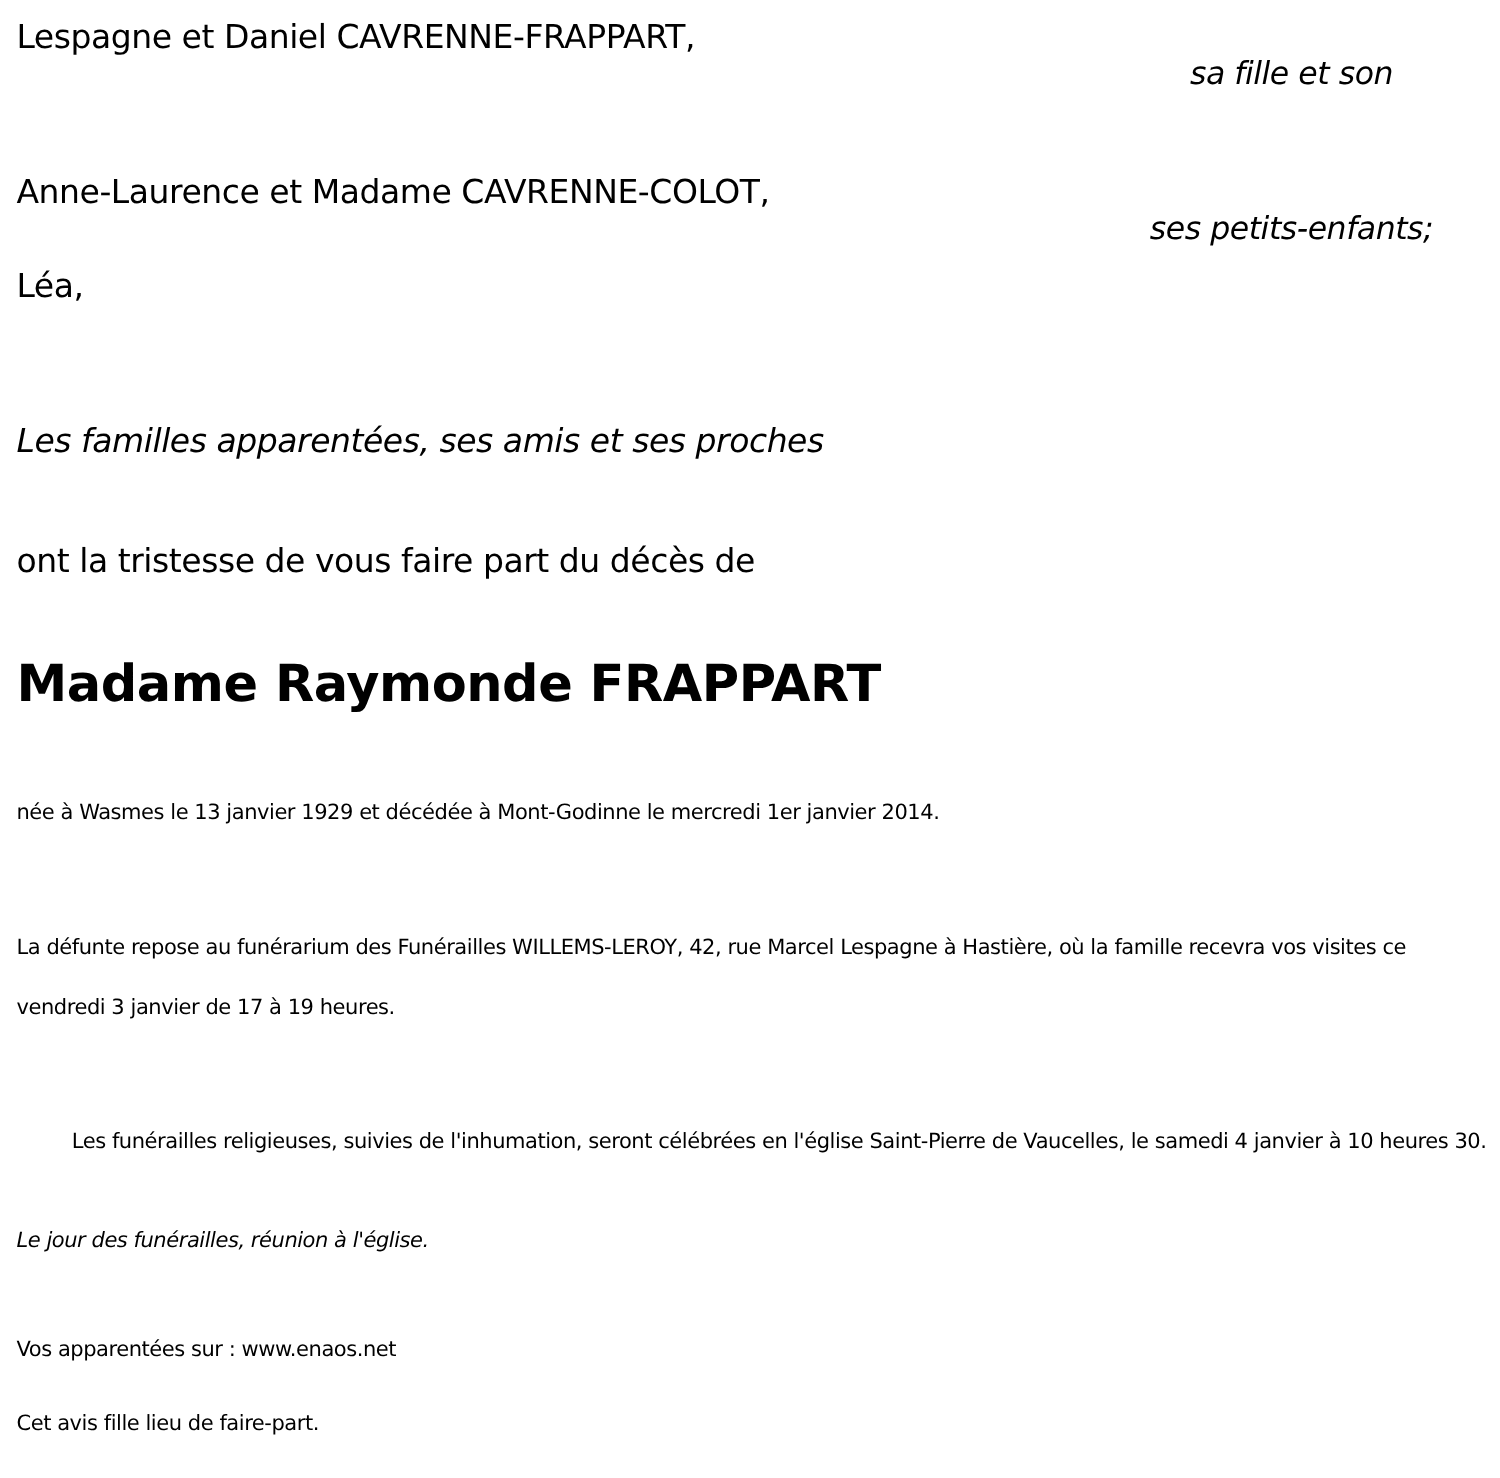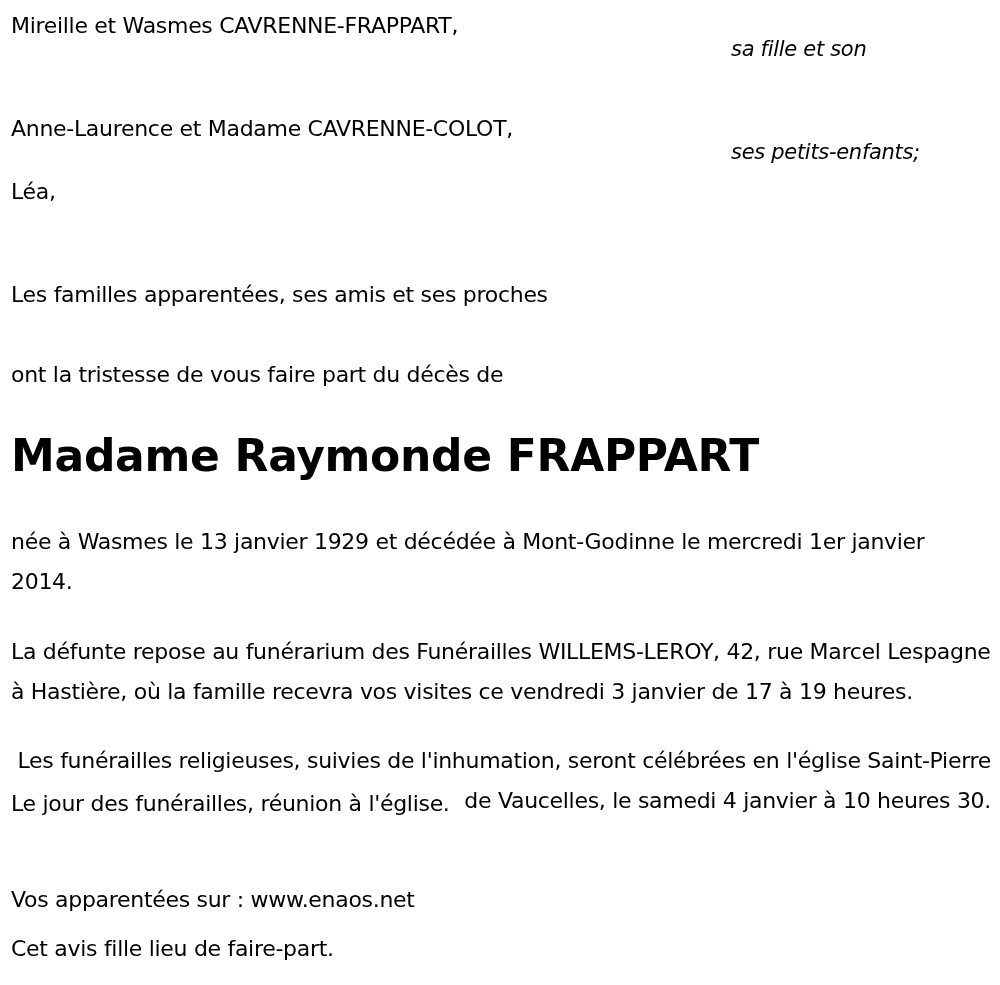--- a/index.html
+++ b/index.html
@@ -28,69 +28,69 @@
       line-height: 28px;
       white-space: nowrap;
       letter-spacing: -0.3px;
     }
     .rel {
       position: absolute;
       right: 0;
       font-size: 21px;
       line-height: 38px;
       font-style: italic;
-      text-align: left;
+      text-align: center;
       width: 260px;
       letter-spacing: -0.3px;
     }
     .name {
       position: absolute;
       left: 0;
       top: 434px;
-      font-size: 44px;
+      font-size: 34px;
       font-weight: bold;
       line-height: 44px;
       white-space: nowrap;
       letter-spacing: -0.3px;
       text-align: center;
     }
     .para {
       position: absolute;
       left: 0;
       width: 980px;
-      font-size: 22px;
+      font-size: 14px;
       line-height: 40px;
       letter-spacing: -0.3px;
     }
   </style>
 </head>
 <body>
 
 <div class="notice">
 
-  <div class="line" style="top:12px;">Mireille et Wasmes CAVRENNE-FRAPPART,</div>
+  <div class="line" style="top:12px;">Lespagne et Daniel CAVRENNE-FRAPPART,</div>
   <div class="rel" style="top:30px;">
     <div>sa fille et son</div>
   </div>
 
   <div class="line" style="top:115px;">Anne-Laurence et Madame CAVRENNE-COLOT,</div>
   <div class="rel" style="top:133px;">
     <div>ses petits-enfants;</div>
   </div>
 
   <div class="line" style="top:178px;text-align:right;">Léa,</div>
   <div class="rel" style="top:197px;">
   </div>
 
-  <div class="line" style="top:281px;">Les familles apparentées, ses amis et ses proches</div>
+  <div class="line" style="top:281px;font-style:italic;">Les familles apparentées, ses amis et ses proches</div>
 
   <div class="line" style="top:361px;">ont la tristesse de vous faire part du décès de</div>
 
   <div class="name">Madame Raymonde FRAPPART</div>
 
   <div class="para" style="top:522px;">née à Wasmes le 13 janvier 1929 et décédée à Mont-Godinne le mercredi 1er janvier 2014.</div>
-  <div class="para" style="top:632px;">La défunte repose au funérarium des Funérailles WILLEMS-LEROY, 42, rue Marcel Lespagne à Hastière, où la famille recevra vos visites ce vendredi 3 janvier de 17 à 19 heures.</div>
+  <div class="para" style="top:612px;">La défunte repose au funérarium des Funérailles WILLEMS-LEROY, 42, rue Marcel Lespagne à Hastière, où la famille recevra vos visites ce vendredi 3 janvier de 17 à 19 heures.</div>
   <div class="para" style="top:741px;text-align:right;">Les funérailles religieuses, suivies de l'inhumation, seront célébrées en l'église Saint-Pierre de Vaucelles, le samedi 4 janvier à 10 heures 30.</div>
-  <div class="para" style="top:784px;">Le jour des funérailles, réunion à l'église.</div>
+  <div class="para" style="top:807px;font-style:italic;">Le jour des funérailles, réunion à l'église.</div>
   <div class="para" style="top:880px;">Vos apparentées sur : www.enaos.net</div>
   <div class="para" style="top:929px;">Cet avis fille lieu de faire-part.</div>
 
 </div>
 
 </body></html>

